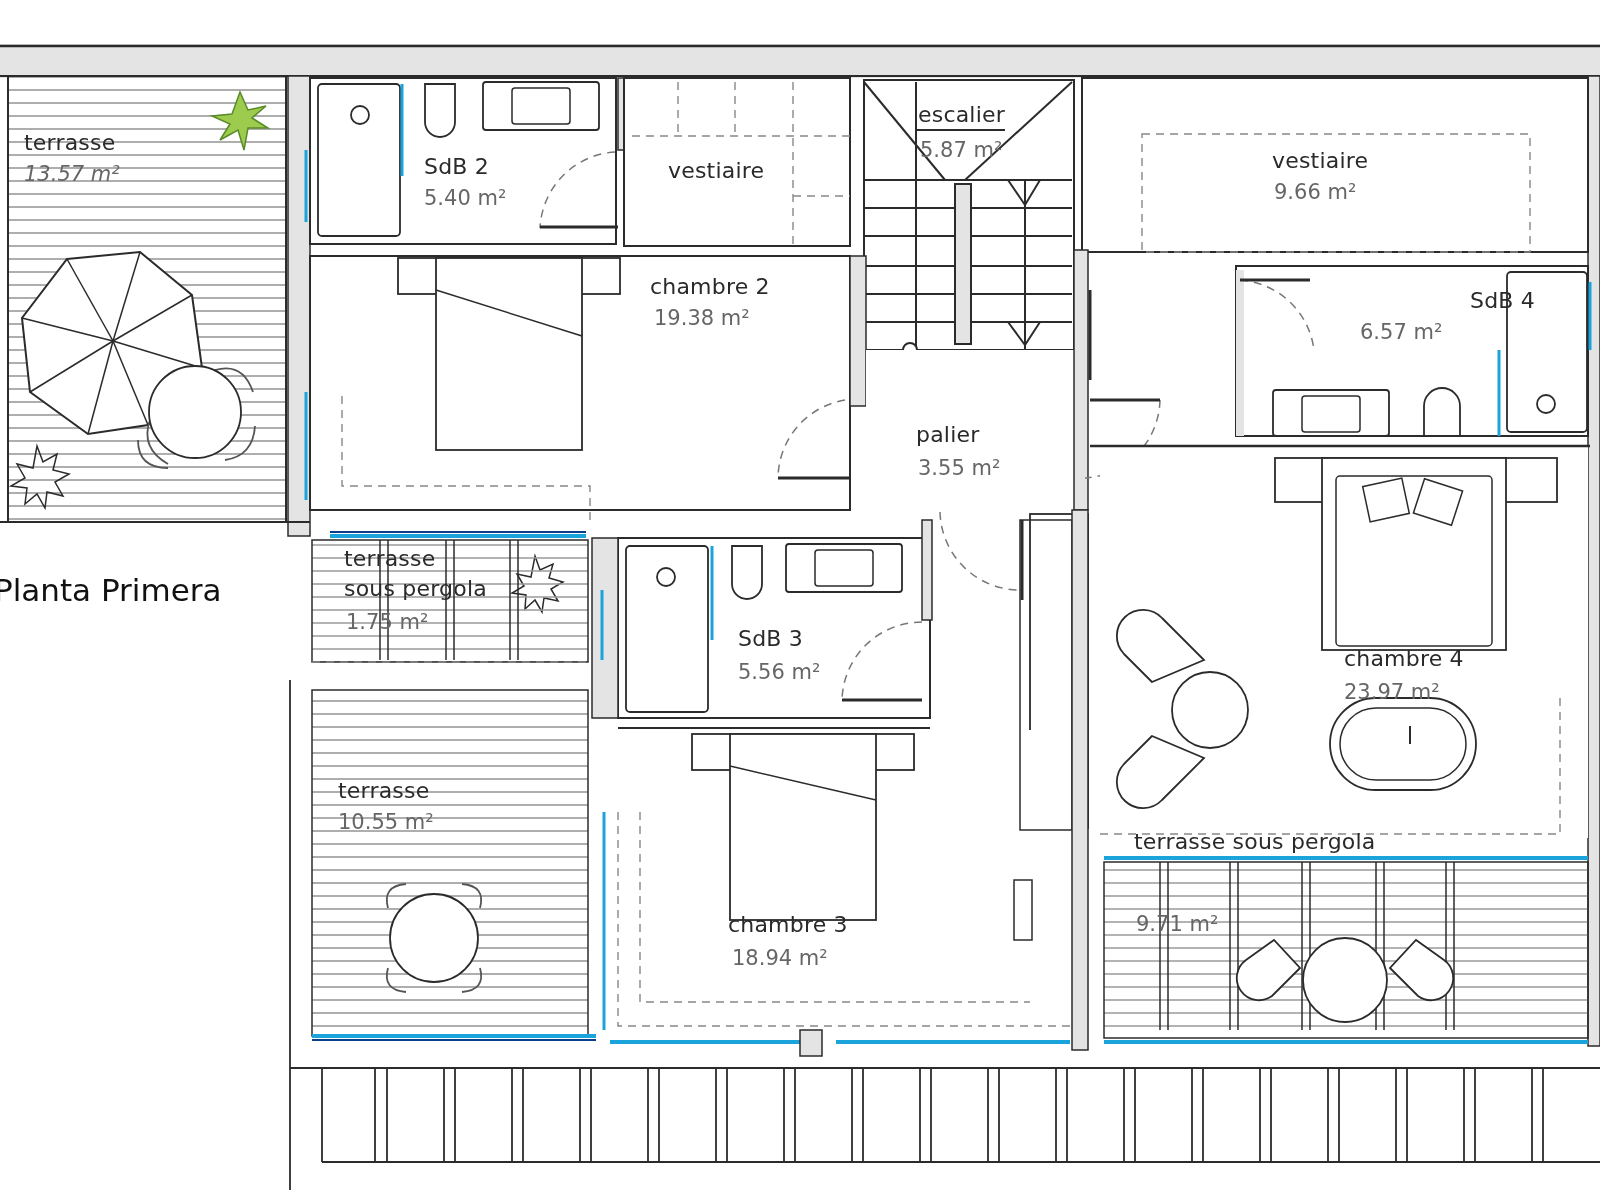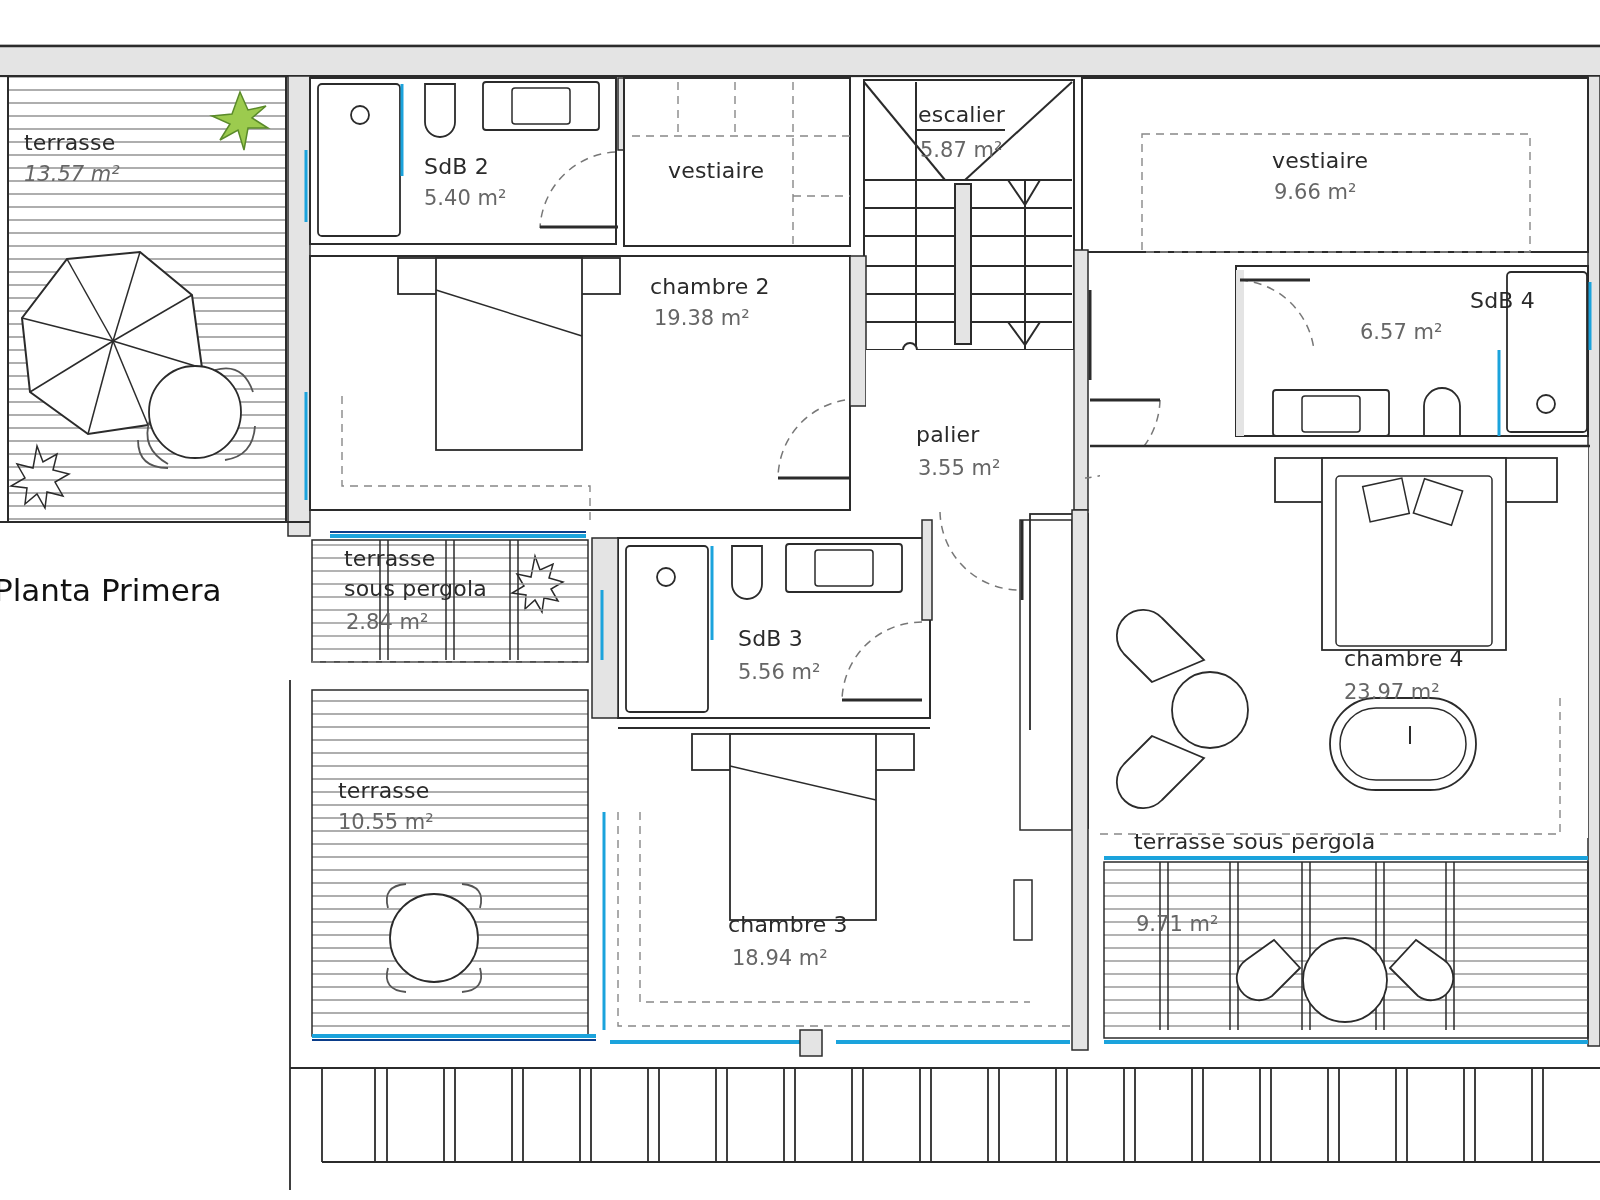--- a/index.html
+++ b/index.html
@@ -326,21 +326,21 @@
 <div class="area" style="left:654px;top:308px;">19.38 m²</div>
 
 <div class="lbl" style="left:1440px;top:290px;margin-left:30px;">SdB 4</div>
 <div class="area" style="left:1360px;top:322px;">6.57 m²</div>
 
 <div class="lbl" style="left:916px;top:424px;">palier</div>
 <div class="area" style="left:918px;top:458px;">3.55 m²</div>
 
 <div class="lbl" style="left:344px;top:548px;">terrasse</div>
 <div class="lbl" style="left:344px;top:578px;">sous pergola</div>
-<div class="area" style="left:346px;top:612px;">2.84 m²</div>
+<div class="area" style="left:346px;top:612px;">1.75 m²</div>
 
 <div class="lbl" style="left:738px;top:628px;">SdB 3</div>
 <div class="area" style="left:738px;top:662px;">5.56 m²</div>
 
 <div class="lbl" style="left:1344px;top:648px;">chambre 4</div>
 <div class="area" style="left:1344px;top:682px;">23.97 m²</div>
 
 <div class="lbl" style="left:338px;top:780px;">terrasse</div>
 <div class="area" style="left:338px;top:812px;">10.55 m²</div>
 

